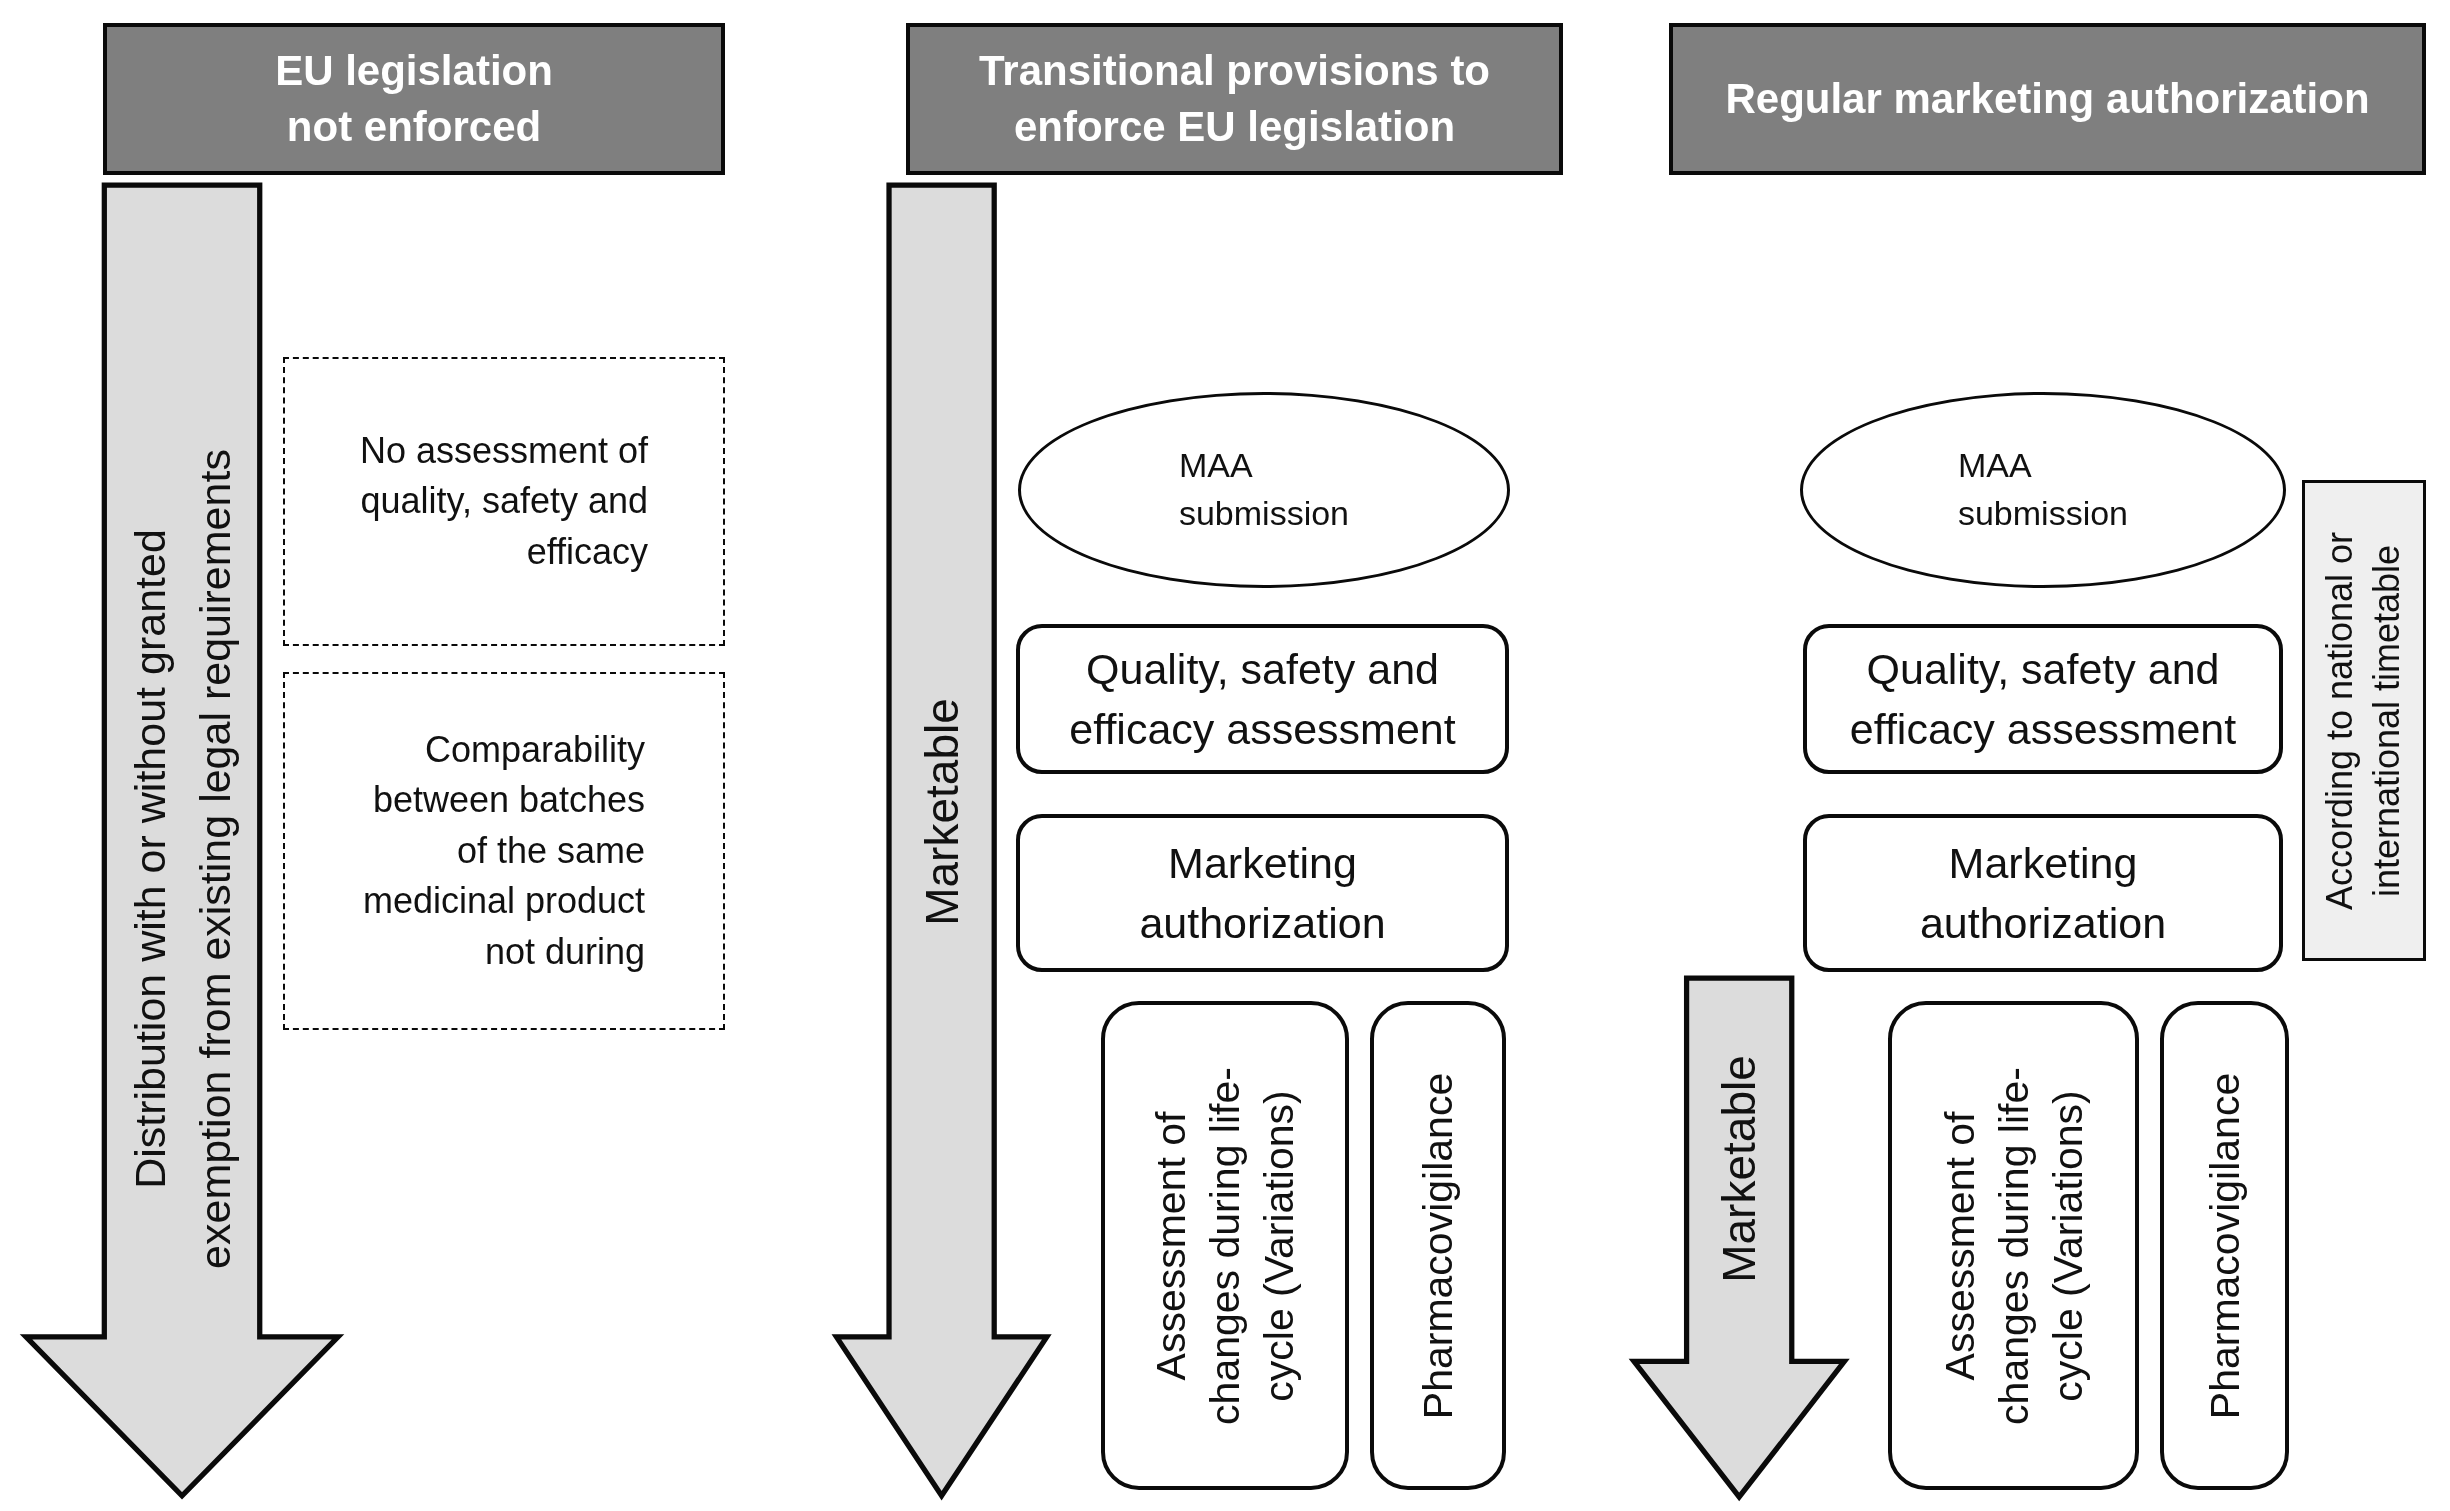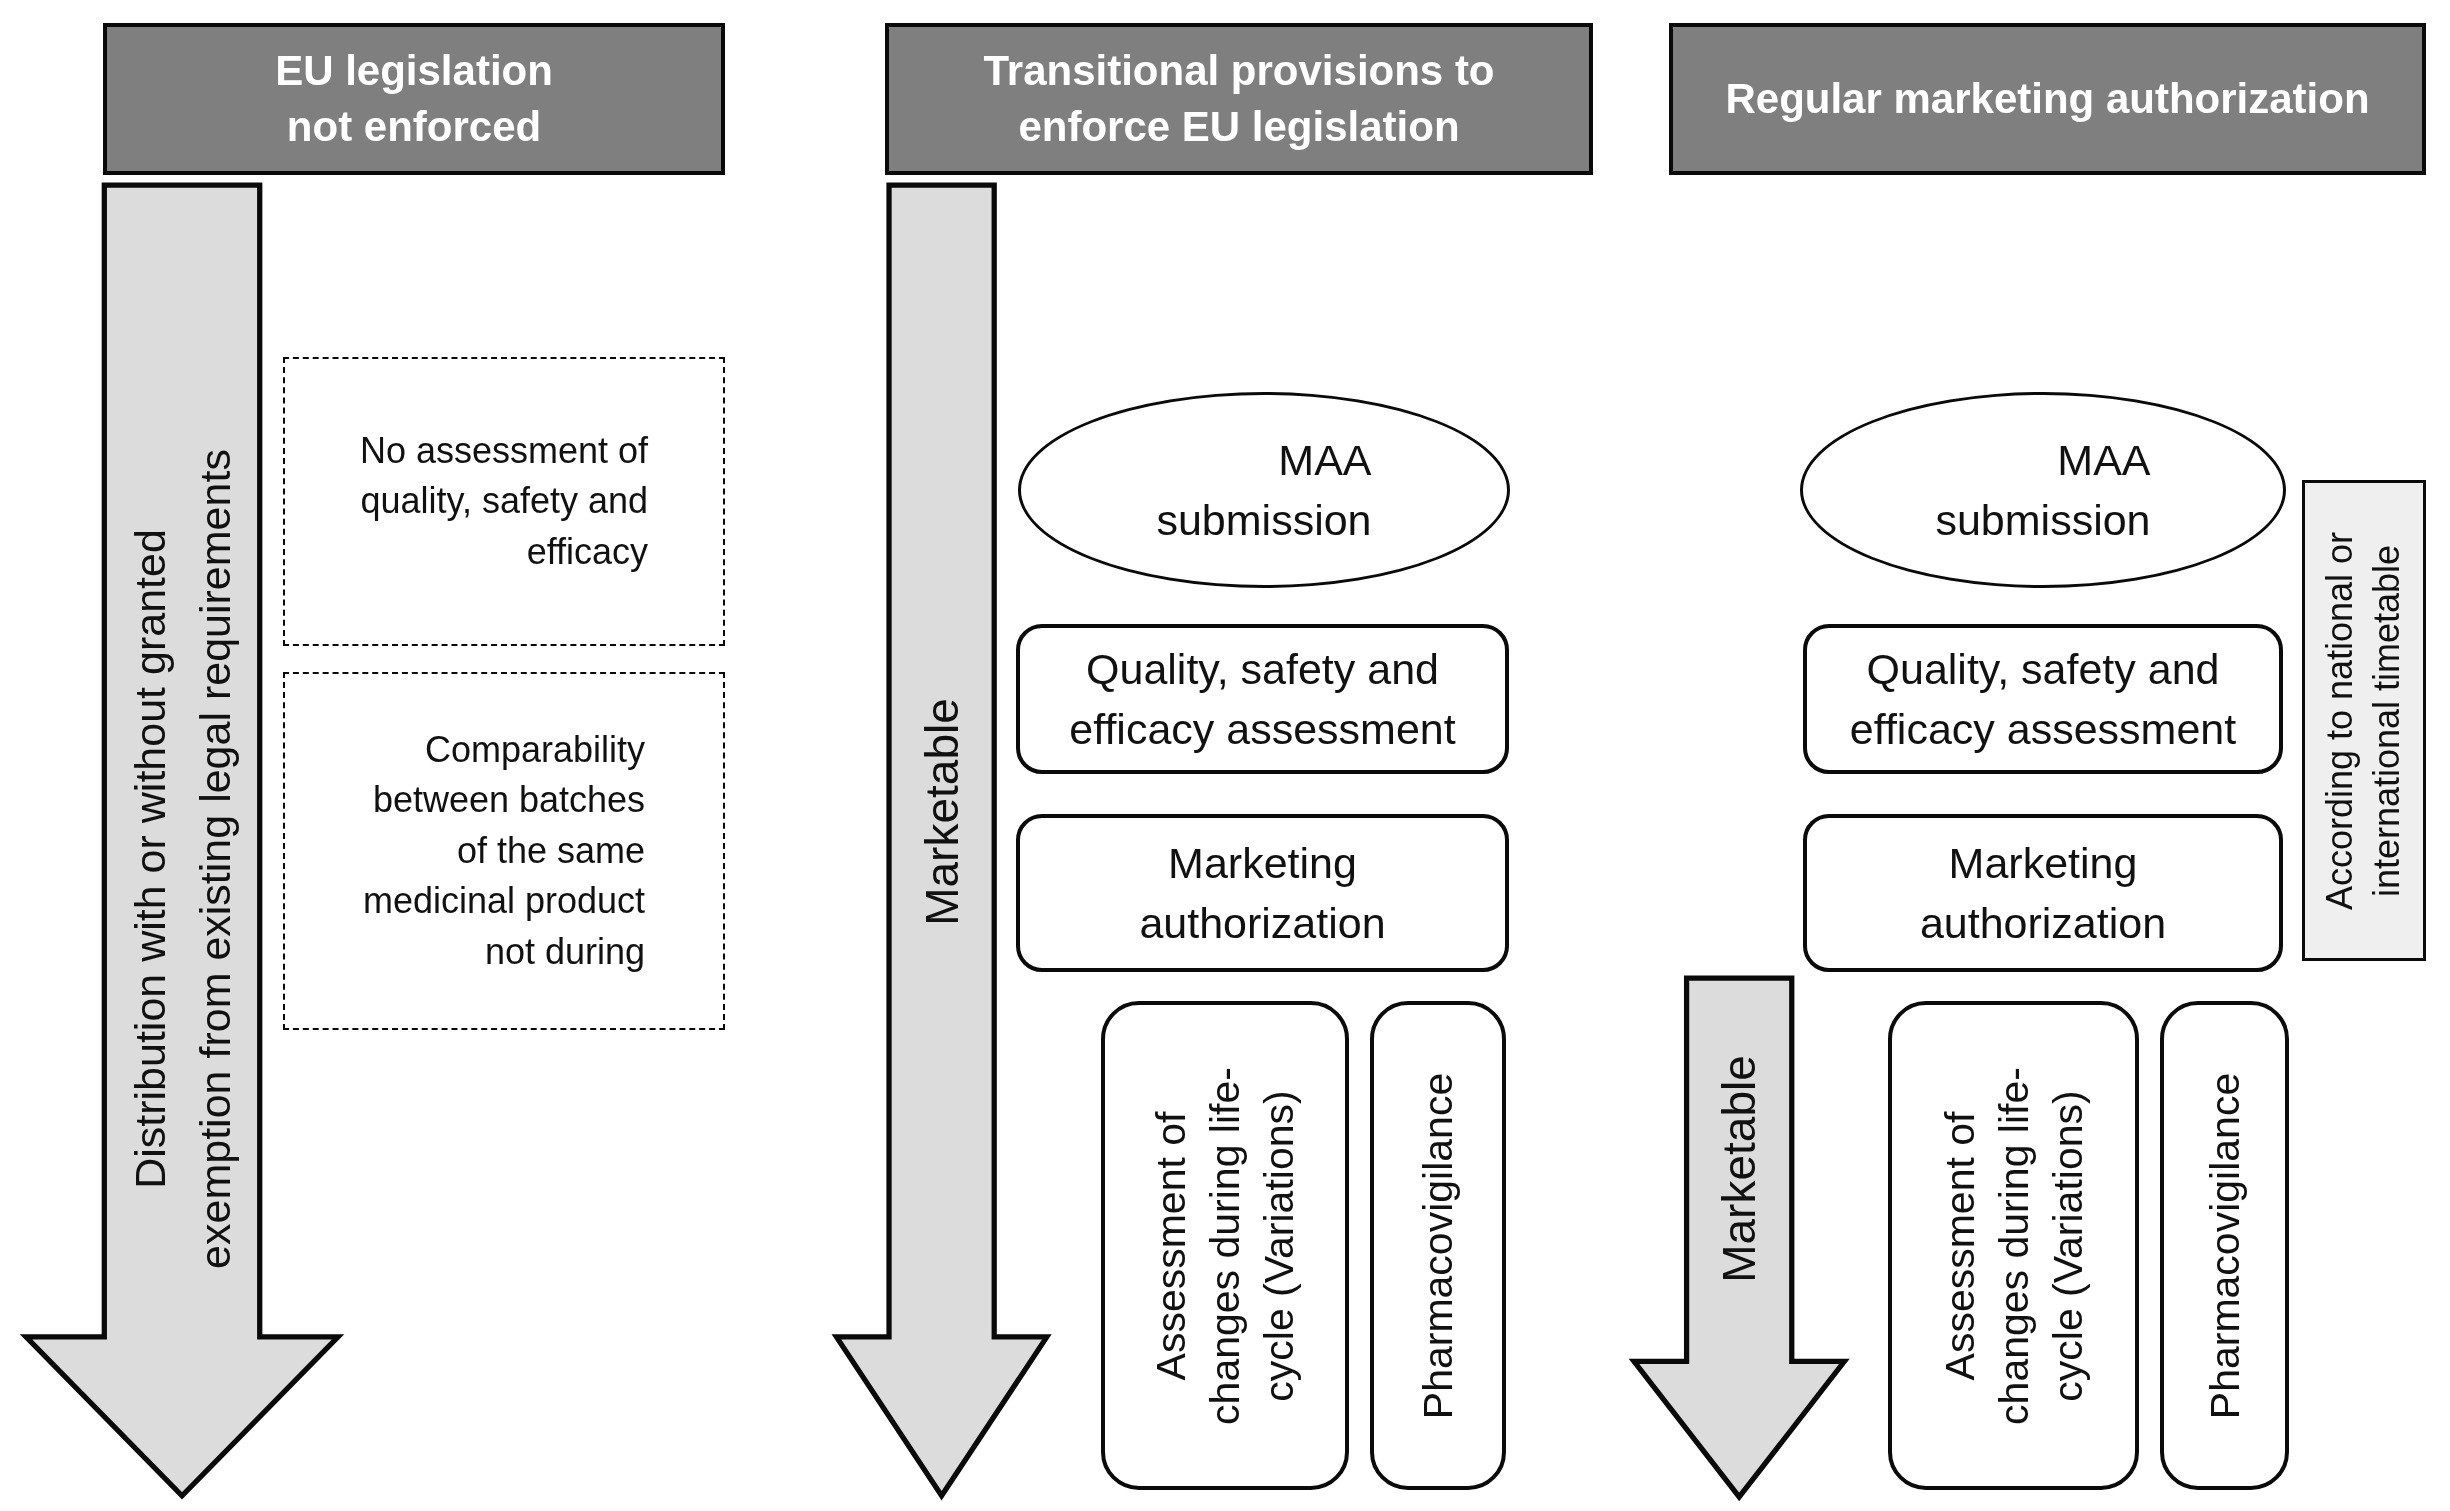--- a/index.html
+++ b/index.html
@@ -57,23 +57,23 @@
     justify-content: center;
   }
 
   .ellipse {
     position: absolute;
     z-index: 2;
     background: #ffffff;
     border: 3.5px solid #0a0a0a;
     border-radius: 50%;
     color: #111111;
-    font-size: 43px;
+    font-size: 34px;
     line-height: 1.4;
-    text-align: right;
+    text-align: left;
     white-space: pre-line;
     display: flex;
     align-items: center;
     justify-content: center;
   }
 
   .step-box {
     position: absolute;
     z-index: 2;
     background: #ffffff;
@@ -146,21 +146,21 @@
 <div id="canvas">
 
   <svg id="arrow-layer" viewBox="0 0 4192 2586" xmlns="http://www.w3.org/2000/svg">
     <polygon points="178,317 444,317 444,2288 578,2288 311,2560 44,2288 178,2288" fill="#dcdcdc" stroke="#0a0a0a" stroke-width="9" stroke-linejoin="miter"></polygon>
     <polygon points="1521,317 1701,317 1701,2288 1791,2288 1611,2560 1431,2288 1521,2288" fill="#dcdcdc" stroke="#0a0a0a" stroke-width="9" stroke-linejoin="miter"></polygon>
     <polygon points="2886,1674 3066,1674 3066,2330 3156,2330 2976,2562 2796,2330 2886,2330" fill="#dcdcdc" stroke="#0a0a0a" stroke-width="9" stroke-linejoin="miter"></polygon>
   </svg>
 
   <div class="header" style="left:103px; top:23.4px; width:622px; height:152px;">EU legislation
 not enforced</div>
-  <div class="header" style="left:885px; top:23.4px; width:708px; height:152px;">Transitional provisions to
+  <div class="header" style="left:906px; top:23.4px; width:657px; height:152px;">Transitional provisions to
 enforce EU legislation</div>
   <div class="header" style="left:1669px; top:23.4px; width:757px; height:152px;">Regular marketing authorization</div>
 
   <div class="arrow-label" id="col1-arrow-label" style="left:182px; top:859px;">Distribution with or without granted
 exemption from existing legal requirements</div>
 
   <div class="dashed-note" style="left:283px; top:357px; width:442px; height:289px;">No assessment of
 quality, safety and
 efficacy</div>
   <div class="dashed-note" style="left:283px; top:672px; width:442px; height:358px;">Comparability

